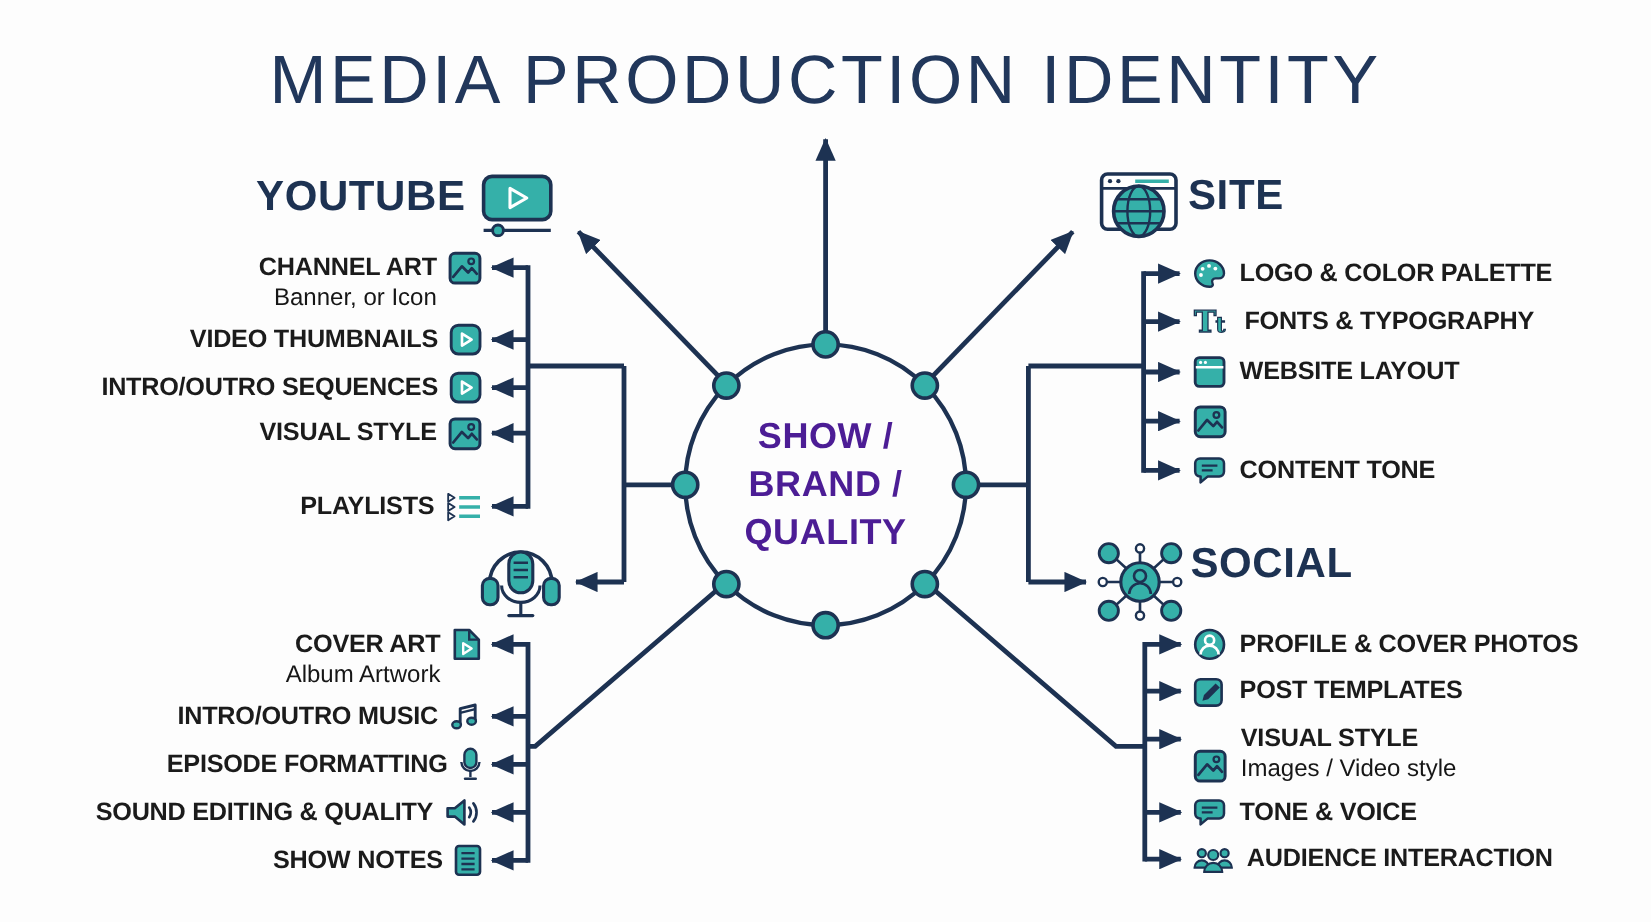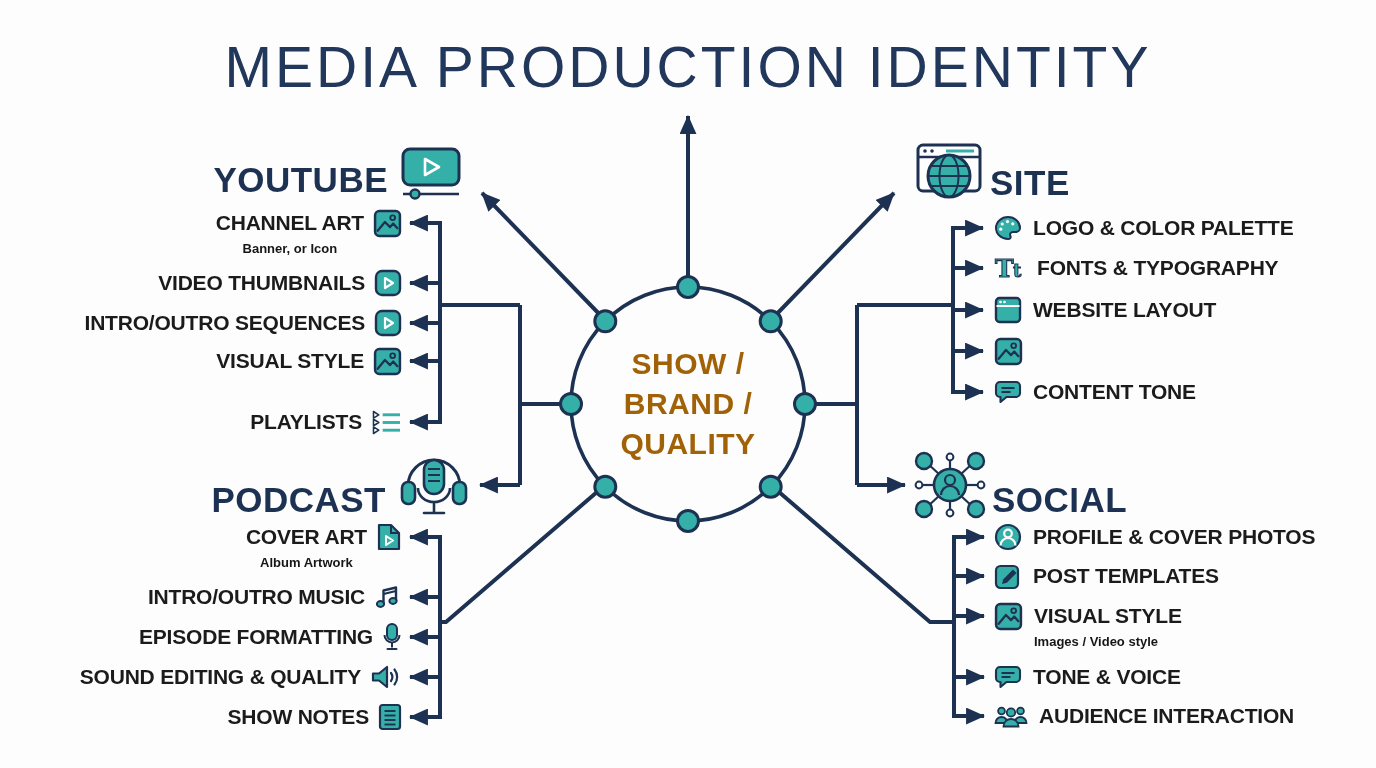--- a/index.html
+++ b/index.html
@@ -4,35 +4,35 @@
 <style>
   html,body{margin:0;padding:0;}
   body{width:1376px;height:768px;background:#fdfdfd;position:relative;overflow:hidden;
        font-family:"Liberation Sans",sans-serif;}
   #canvas{position:absolute;top:0;left:0;width:1376px;height:768px;}
   .abs{position:absolute;}
   #title{top:34px;left:0;width:100%;text-align:center;font-size:57px;font-weight:400;
          letter-spacing:3px;color:#21375b;white-space:nowrap;}
   #connectors{top:0;left:0;}
   
-  #ctext{left:563px;top:344px;width:250px;text-align:center;color:#a16207;font-weight:bold;
+  #ctext{left:563px;top:344px;width:250px;text-align:center;color:#4c1d95;font-weight:bold;
          font-size:30px;line-height:40px;letter-spacing:.5px;}
   
-  .hdr{position:absolute;display:flex;align-items:flex-end;white-space:nowrap;}
+  .hdr{position:absolute;display:flex;align-items:flex-start;white-space:nowrap;}
   .hdr .ht{color:#1d3252;font-weight:bold;font-size:35px;letter-spacing:.5px;}
   .hdr.lft .ht{margin-right:12px;}
   .hdr.rgt .ht{}
   
   .lrow{position:absolute;right:974px;display:flex;align-items:flex-start;gap:9px;}
-  .rrow{position:absolute;left:994px;display:flex;align-items:flex-start;gap:11px;}
+  .rrow{position:absolute;left:994px;display:flex;align-items:flex-end;gap:11px;}
   .txt{white-space:nowrap;}
-  .lrow .txt{text-align:center;}
+  .lrow .txt{text-align:right;}
   .rrow .txt{text-align:left;}
   .lab{font-size:21px;font-weight:bold;line-height:30px;color:#1b1b1b;letter-spacing:-.2px;}
-  .sub{font-size:13px;font-weight:700;line-height:23px;color:#161616;margin-top:-1px;}
+  .sub{font-size:20px;font-weight:400;line-height:23px;color:#161616;margin-top:-1px;}
   .ib{height:30px;display:flex;align-items:center;}
   .ib svg{display:block;}
   svg text{user-select:none;}
 </style>
 </head>
 <body>
 
 <div id="canvas">
 
   <svg width="0" height="0" style="position:absolute" aria-hidden="true">
@@ -258,21 +258,20 @@
     <div>QUALITY</div>
   </div>
 
   <div class="hdr lft" style="top:144px;right:914px;height:56px">
     <span class="ht">YOUTUBE</span>
     <svg width="62" height="54">
         <use href="#i-ythdr"></use>
       </svg>
   </div>
   <div class="hdr lft" style="top:450px;right:906px;height:70px">
-    <span class="ht">PODCAST</span>
     <svg width="72" height="70">
         <use href="#i-pchdr"></use>
       </svg>
   </div>
   <div class="hdr rgt" style="top:143px;left:910px;height:60px">
     <svg width="80" height="60">
         <use href="#i-sitehdr"></use>
       </svg>
     <span class="ht">SITE</span>
   </div>

